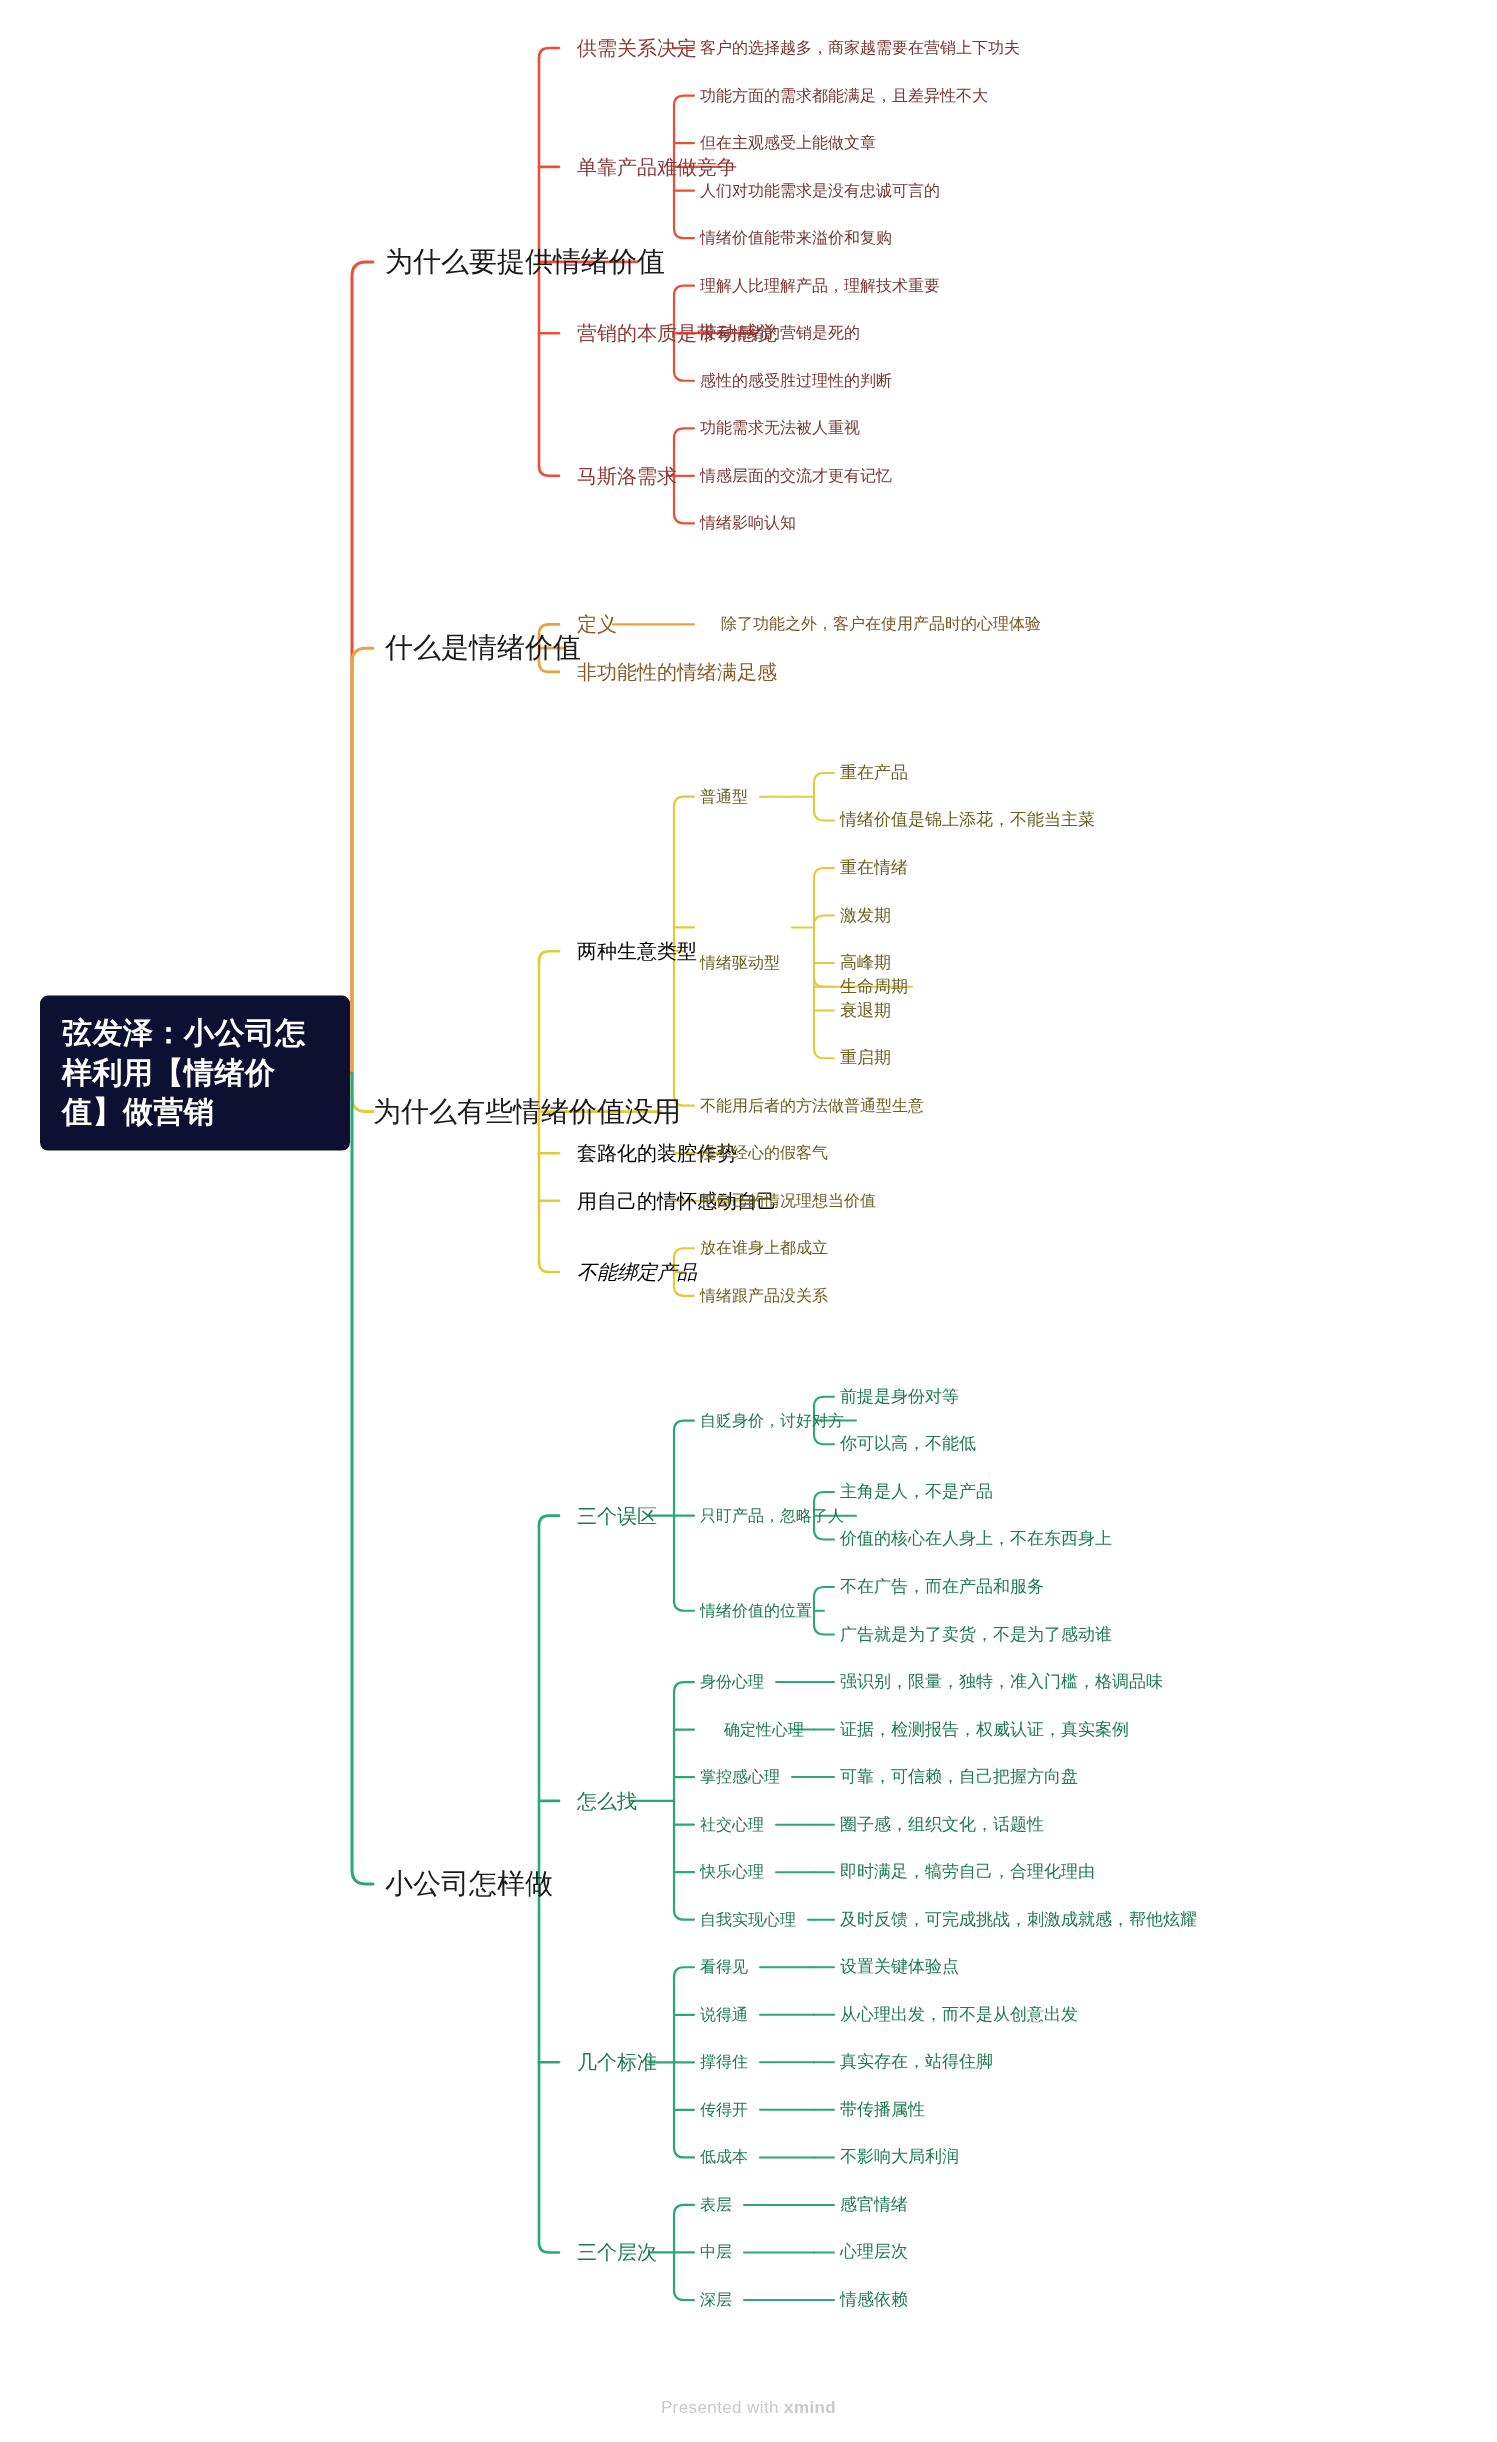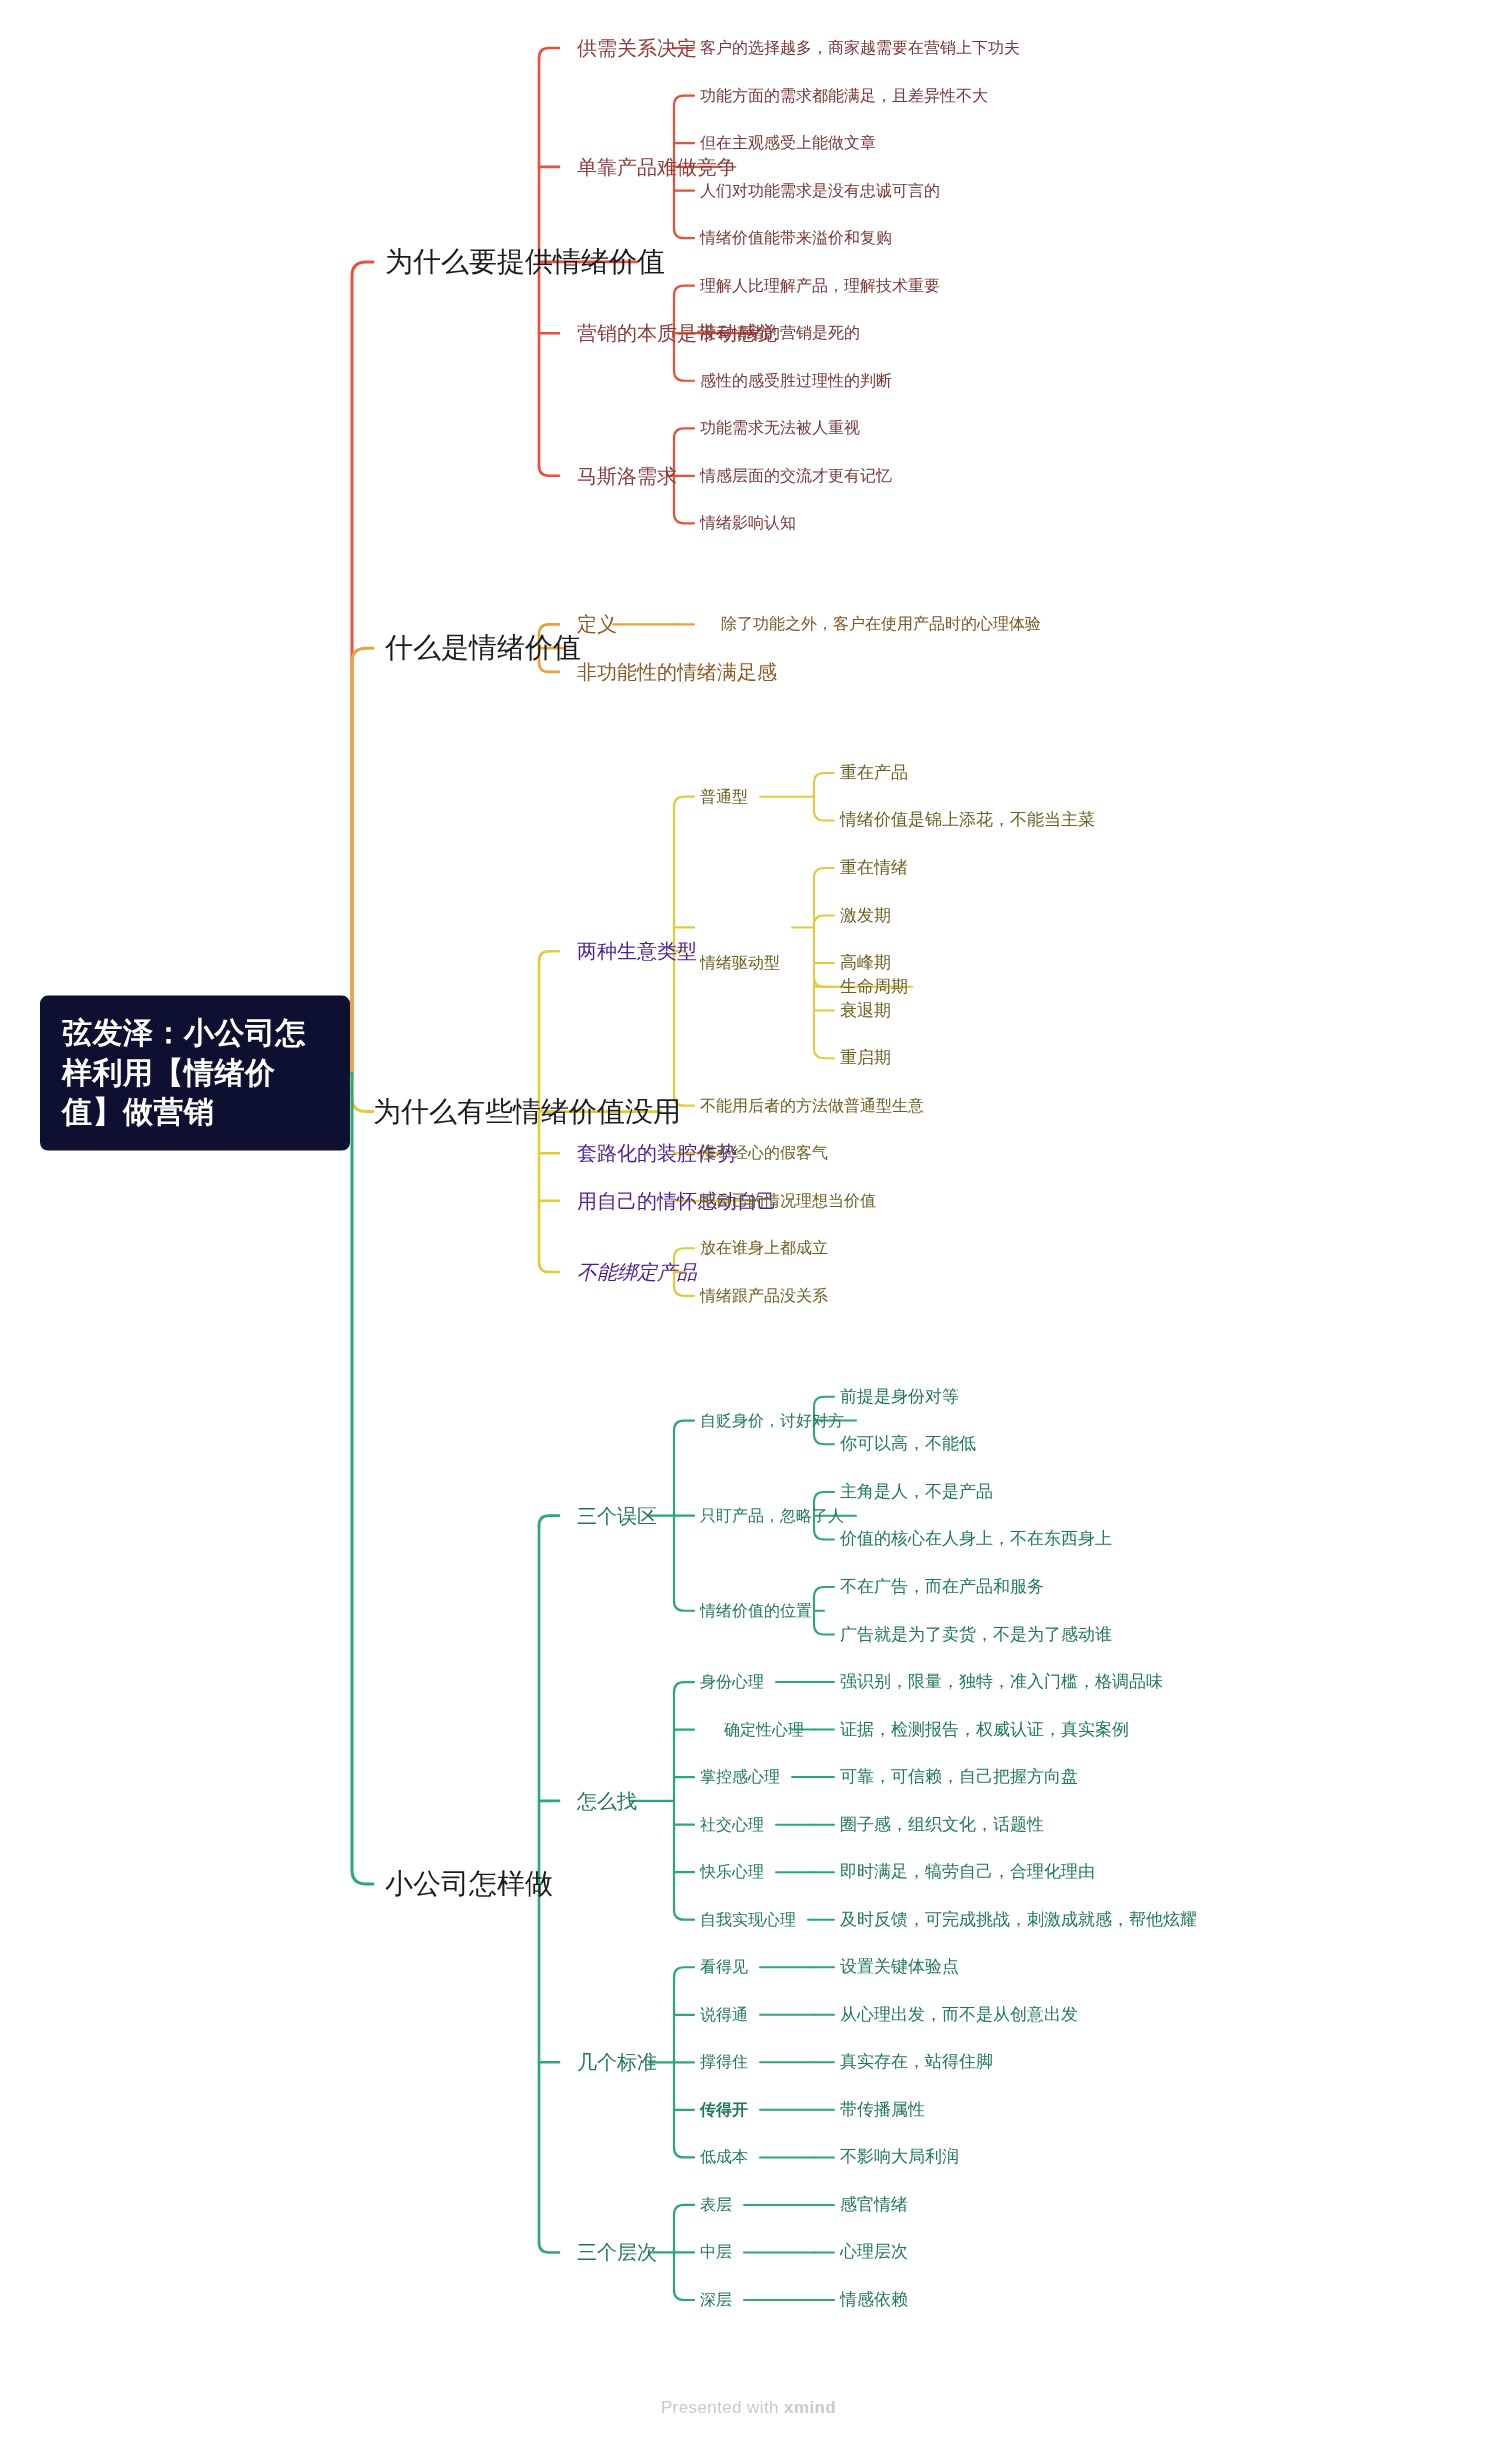--- a/index.html
+++ b/index.html
@@ -63,21 +63,21 @@
     font-weight: 400;
   }
   .lvl4 {
     font-size: 17px;
     font-weight: 400;
   }
   .c-red   { color: #8c3a3a; }
   .c-red3  { color: #7a3535; }
   .c-orange{ color: #8a5a25; }
   .c-orange3 { color: #7d5524; }
-  .c-yellow{ color: #4c1d95; }
+  .c-yellow{ color: #000000; }
   .c-yellow3{ color: #6b5f20; }
   .c-green { color: #1f7a52; }
   .c-green3{ color: #1f7a52; }
   .footer {
     position: absolute;
     left: 0;
     right: 0;
     bottom: 24px;
     text-align: center;
     font-size: 17px;
@@ -274,21 +274,21 @@
       <div class="node lvl3 c-green3" style="left: 700px; top: 1610.73px;">情绪价值的位置</div>
       <div class="node lvl3 c-green3" style="left: 700px; top: 1682.04px;">身份心理</div>
       <div class="node lvl3 c-green3" style="left: 724px; top: 1729.57px;">确定性心理</div>
       <div class="node lvl3 c-green3" style="left: 700px; top: 1777.11px;">掌控感心理</div>
       <div class="node lvl3 c-green3" style="left: 700px; top: 1824.64px;">社交心理</div>
       <div class="node lvl3 c-green3" style="left: 700px; top: 1872.18px;">快乐心理</div>
       <div class="node lvl3 c-green3" style="left: 700px; top: 1919.72px;">自我实现心理</div>
       <div class="node lvl3 c-green3" style="left: 700px; top: 1967.25px;">看得见</div>
       <div class="node lvl3 c-green3" style="left: 700px; top: 2014.79px;">说得通</div>
       <div class="node lvl3 c-green3" style="left: 700px; top: 2062.32px;">撑得住</div>
-      <div class="node lvl3 c-green3" style="left: 700px; top: 2109.86px; font-weight: bold;">传得开</div>
+      <div class="node lvl3 c-green3" style="left: 700px; top: 2109.86px;">传得开</div>
       <div class="node lvl3 c-green3" style="left: 700px; top: 2157.39px;">低成本</div>
       <div class="node lvl3 c-green3" style="left: 700px; top: 2204.93px;">表层</div>
       <div class="node lvl3 c-green3" style="left: 700px; top: 2252.46px;">中层</div>
       <div class="node lvl3 c-green3" style="left: 700px; top: 2300px;">深层</div>
       <div class="node lvl4 c-yellow3" style="left: 840px; top: 772.918px;">重在产品</div>
       <div class="node lvl4 c-yellow3" style="left: 840px; top: 820.454px;">情绪价值是锦上添花，不能当主菜</div>
       <div class="node lvl4 c-yellow3" style="left: 840px; top: 867.989px;">重在情绪</div>
       <div class="node lvl4 c-yellow3" style="left: 840px; top: 986.828px;">生命周期</div>
       <div class="node lvl4 c-green3" style="left: 840px; top: 1396.82px;">前提是身份对等</div>
       <div class="node lvl4 c-green3" style="left: 840px; top: 1444.36px;">你可以高，不能低</div>

